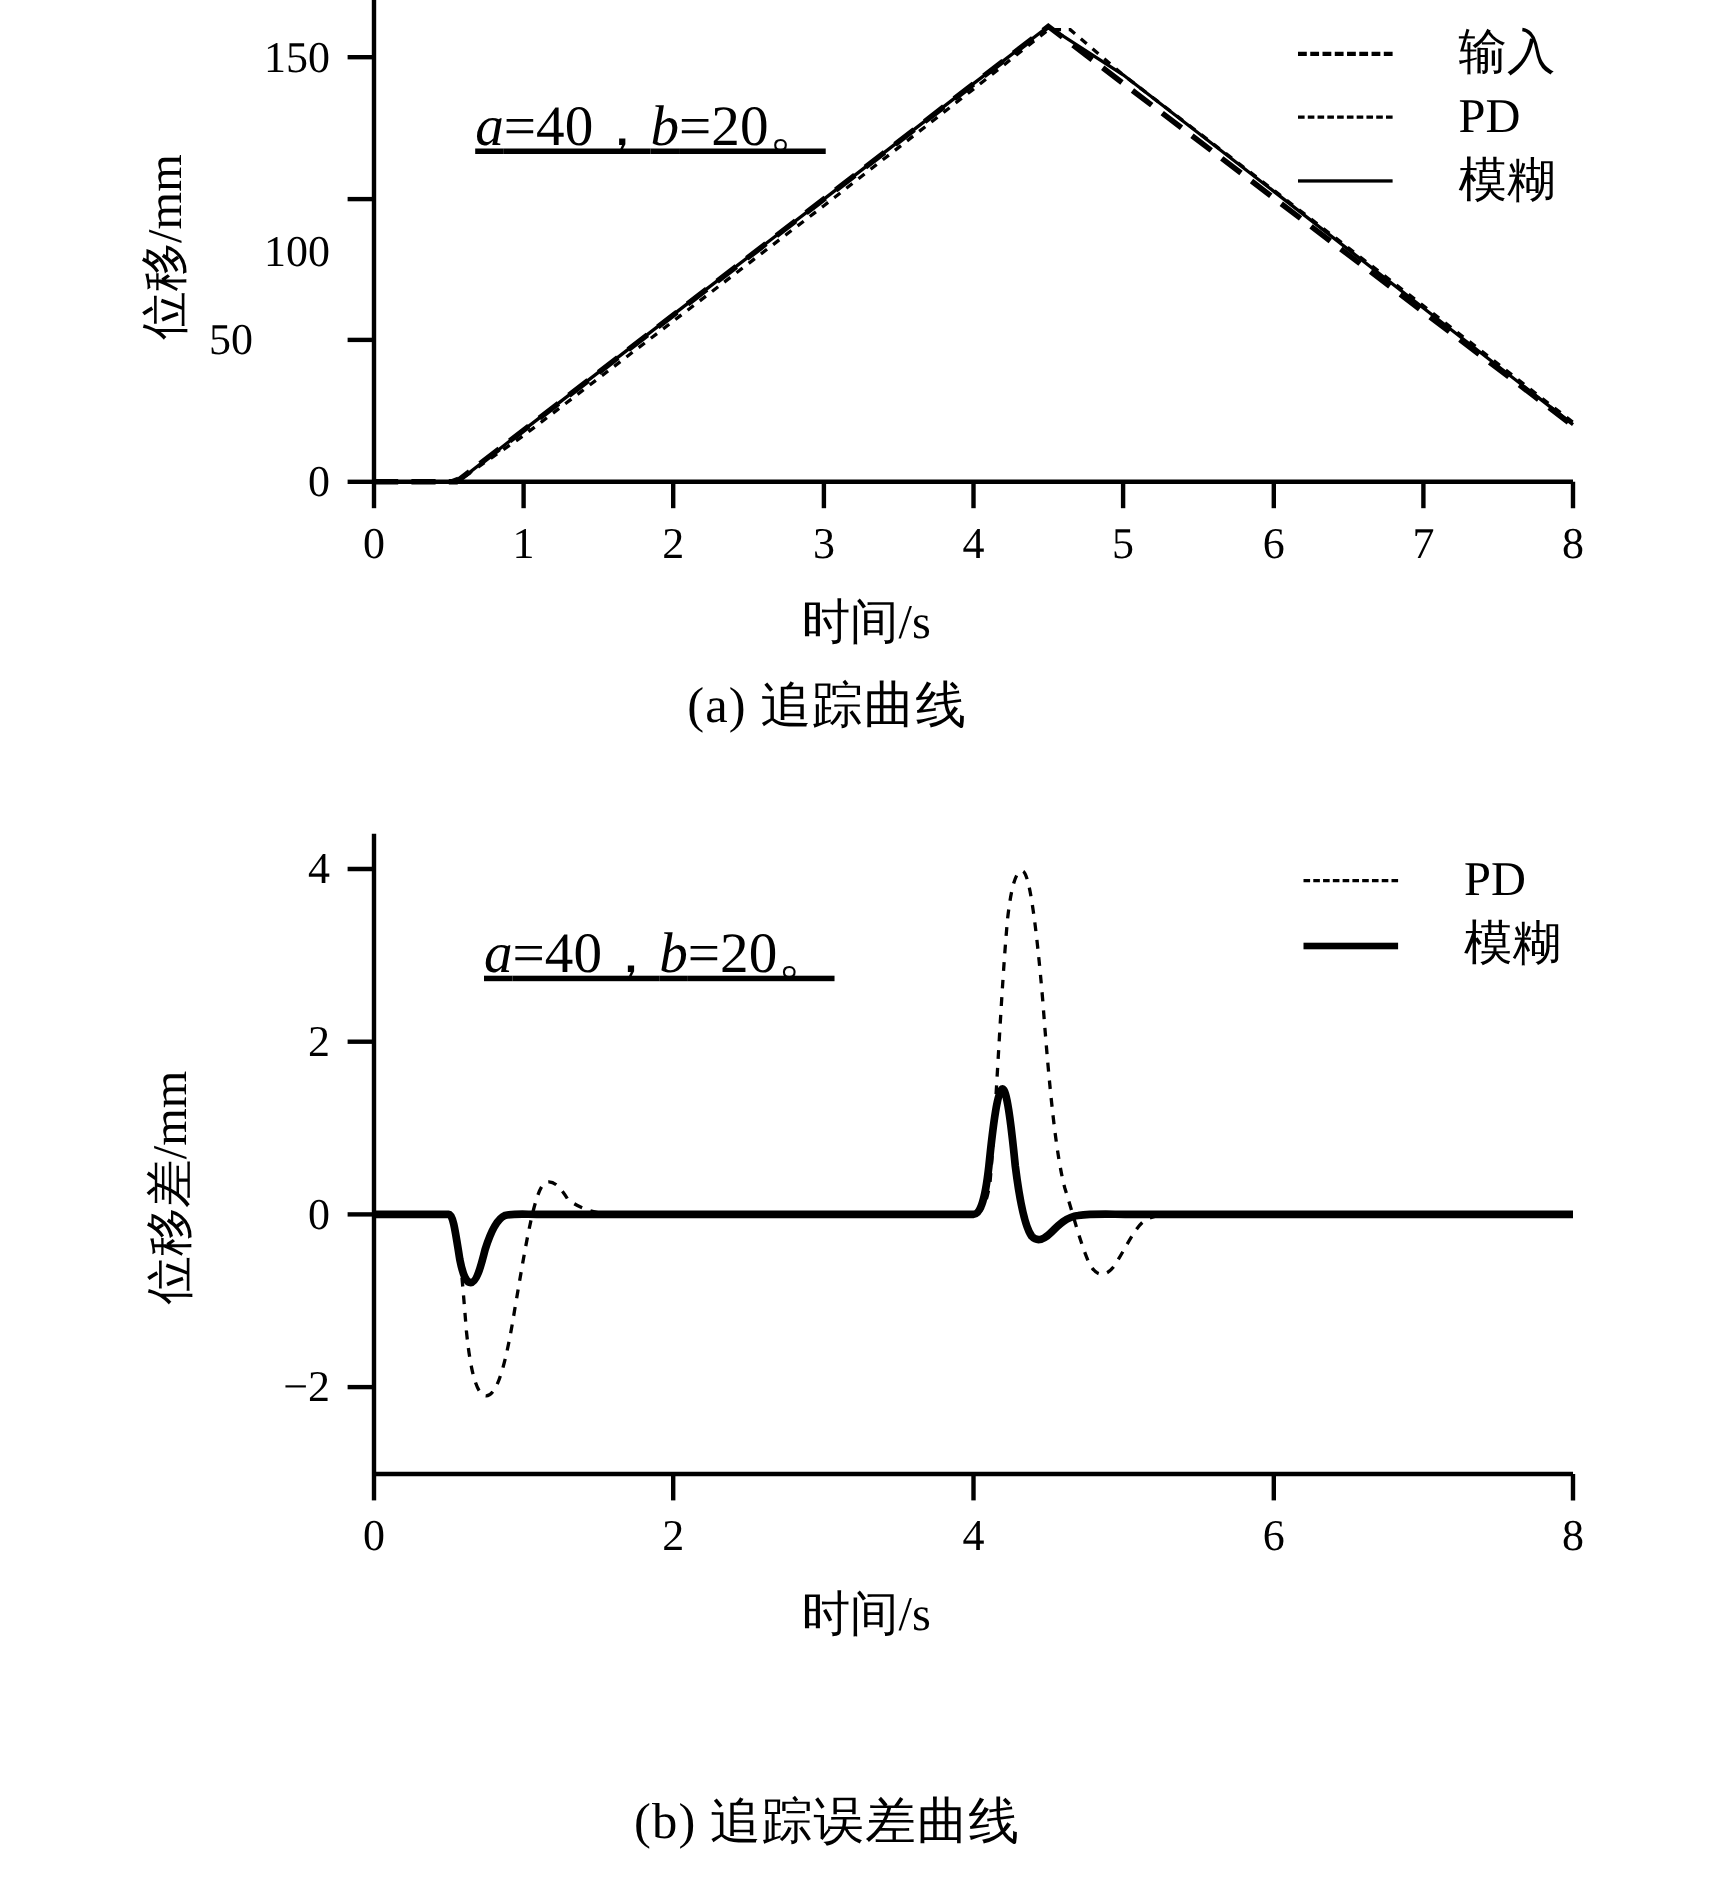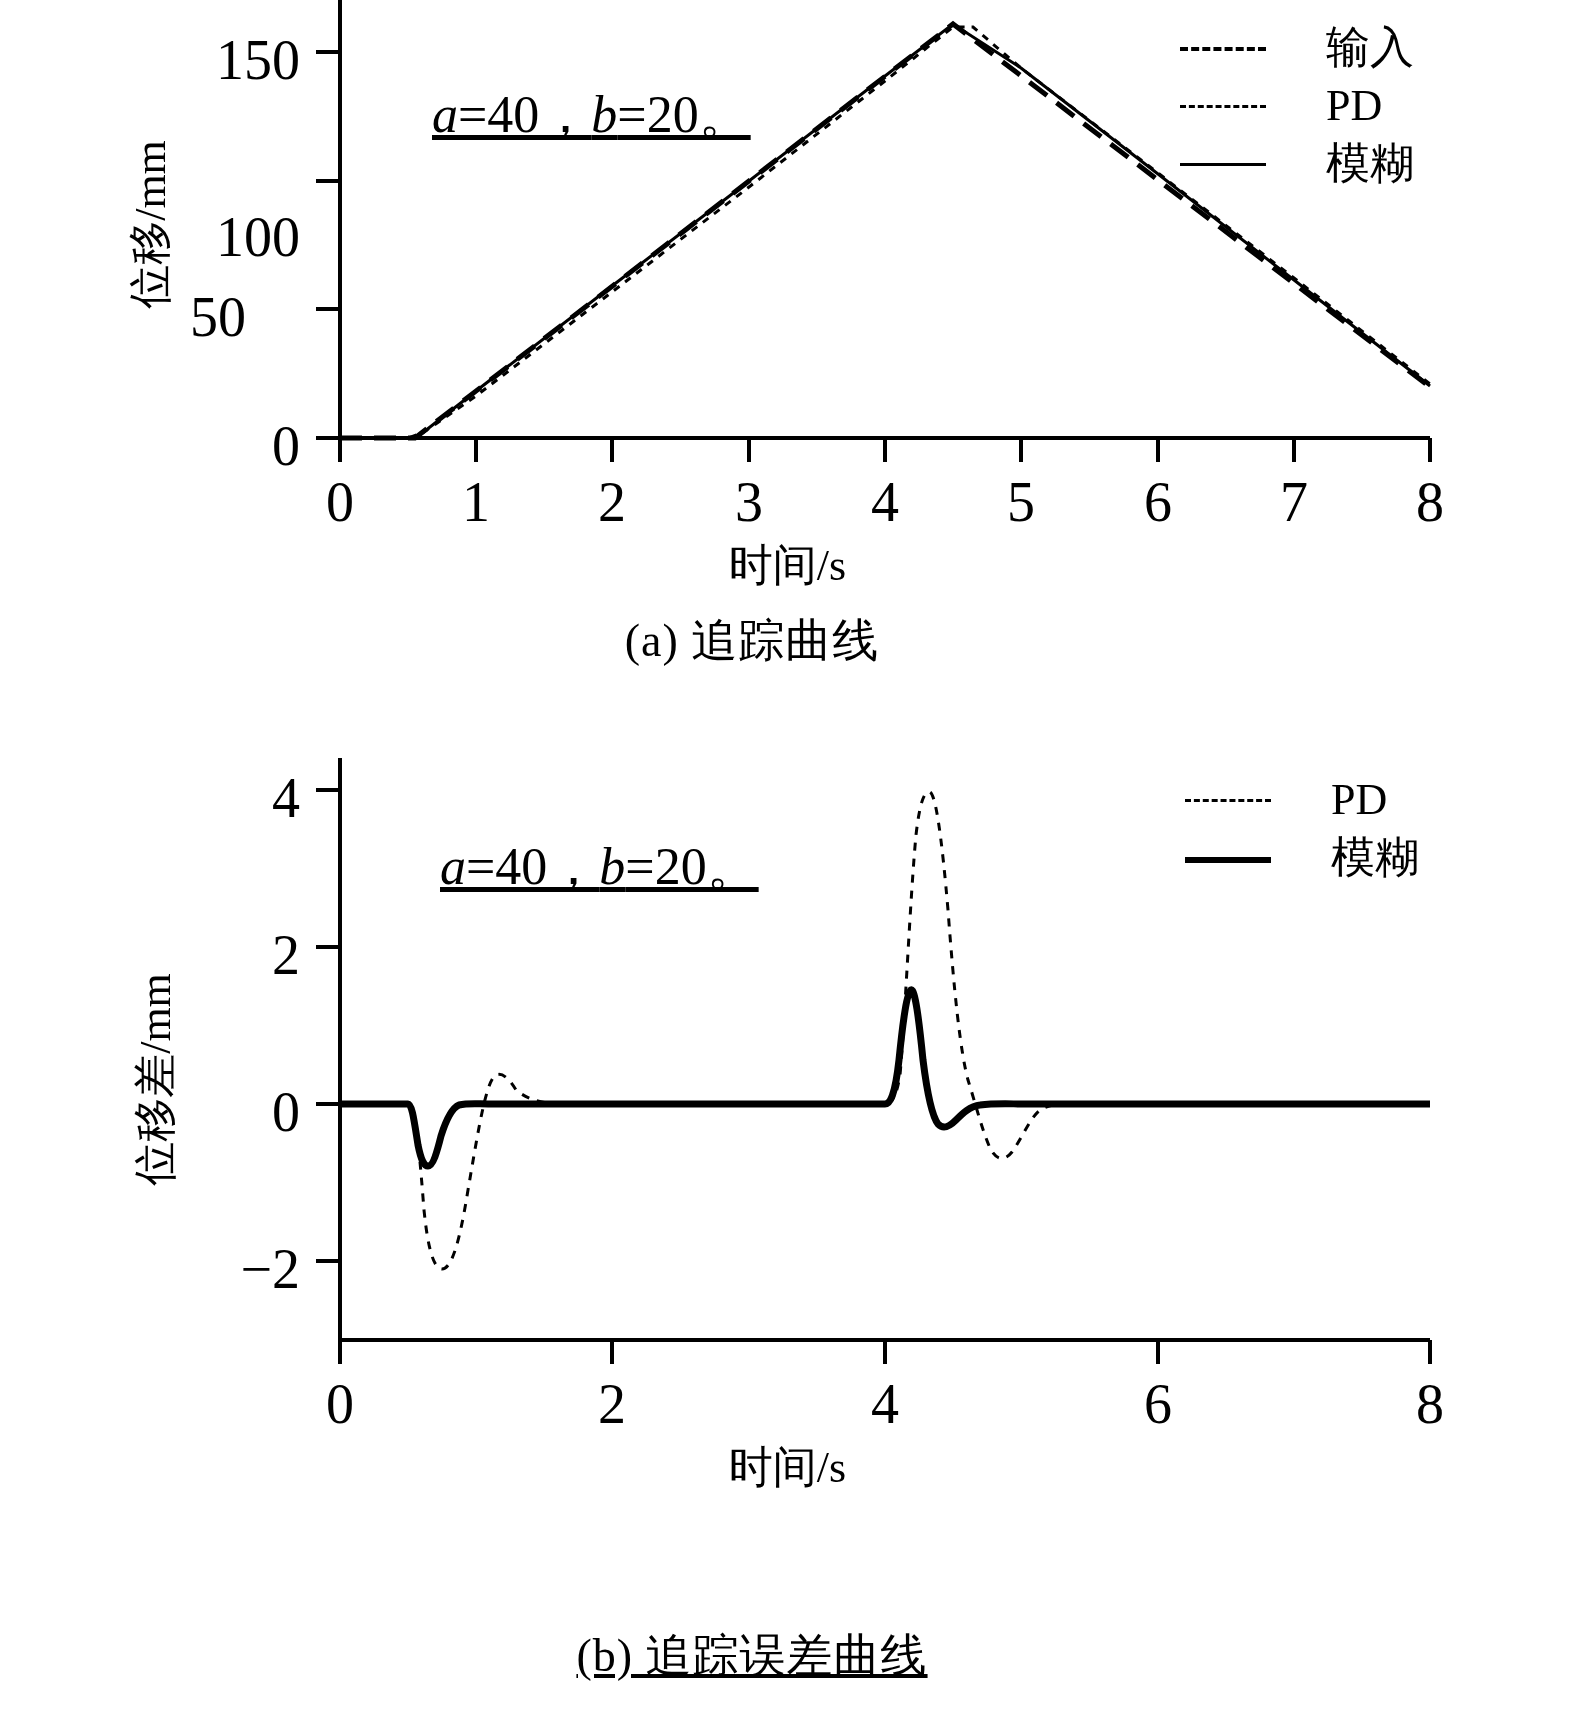--- a/index.html
+++ b/index.html
@@ -38,36 +38,36 @@
 
   .caption {
     position: absolute;
     width: 1504px;
     text-align: center;
     font-size: 46px;
     font-family: "Liberation Serif", serif;
     letter-spacing: 1px;
   }
   #caption-a { top: 610px; }
-  #caption-b { top: 1625px; text-decoration: underline; }
+  #caption-b { top: 1625px; }
 
   .axis-title {
     position: absolute;
     font-size: 44px;
     font-family: "Liberation Serif", serif;
     white-space: nowrap;
   }
   .y-title {
     transform-origin: 50% 50%;
     transform: rotate(-90deg);
     text-align: center;
   }
   .tick-label {
     position: absolute;
-    font-size: 56px;
+    font-size: 40px;
     font-family: "Liberation Serif", serif;
     white-space: nowrap;
   }
   .annot {
     position: absolute;
     font-size: 52px;
     font-family: "Liberation Serif", serif;
     white-space: nowrap;
     text-decoration: underline;
   }

